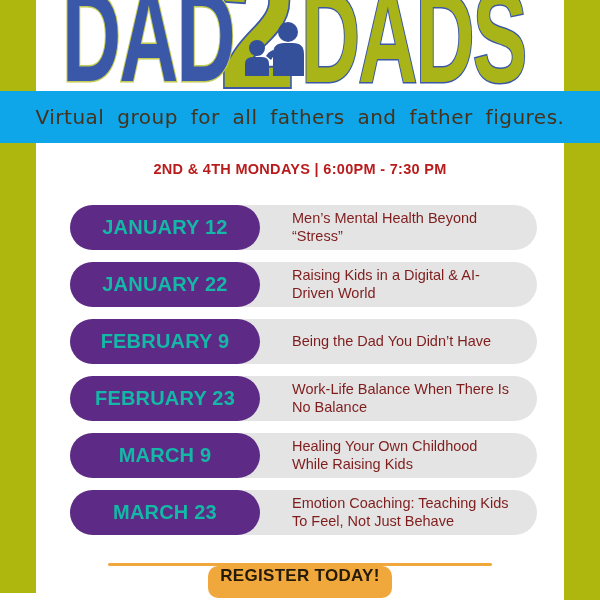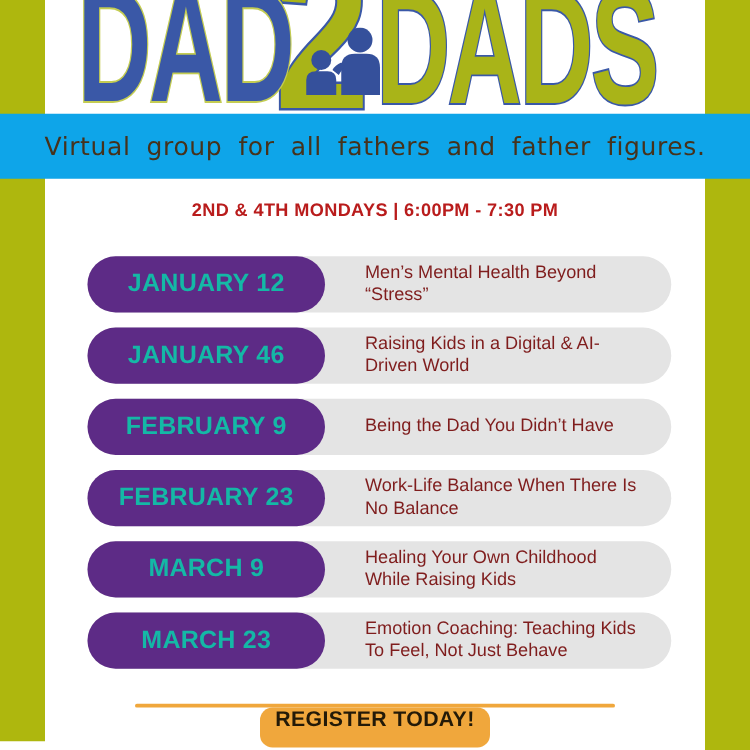--- a/index.html
+++ b/index.html
@@ -107,21 +107,21 @@
 
     <div class="session-row">
       <div class="date-pill">
         <span class="date-text">JANUARY 12</span>
       </div>
       <div class="topic">Men’s Mental Health Beyond “Stress”</div>
     </div>
 
     <div class="session-row">
       <div class="date-pill">
-        <span class="date-text">JANUARY 46</span>
+        <span class="date-text">JANUARY 22</span>
       </div>
       <div class="topic">Raising Kids in a Digital &amp; AI-Driven World</div>
     </div>
 
     <div class="session-row">
       <div class="date-pill">
         <span class="date-text">FEBRUARY 9</span>
       </div>
       <div class="topic">Being the Dad You Didn’t Have</div>
     </div>

